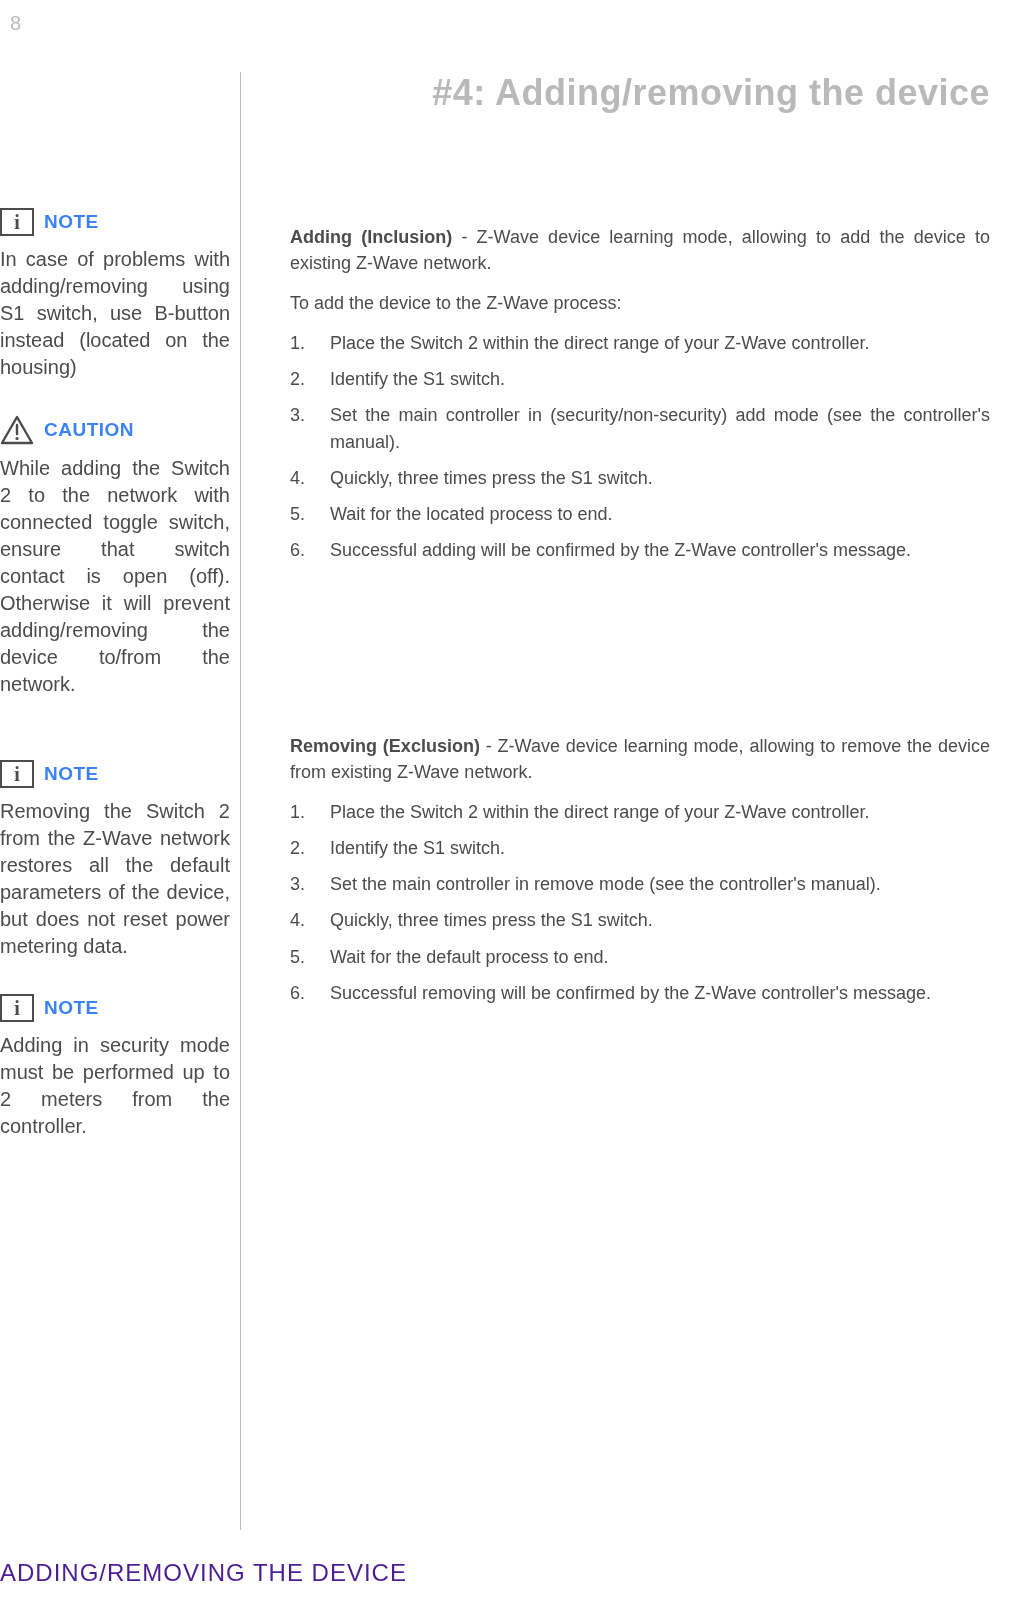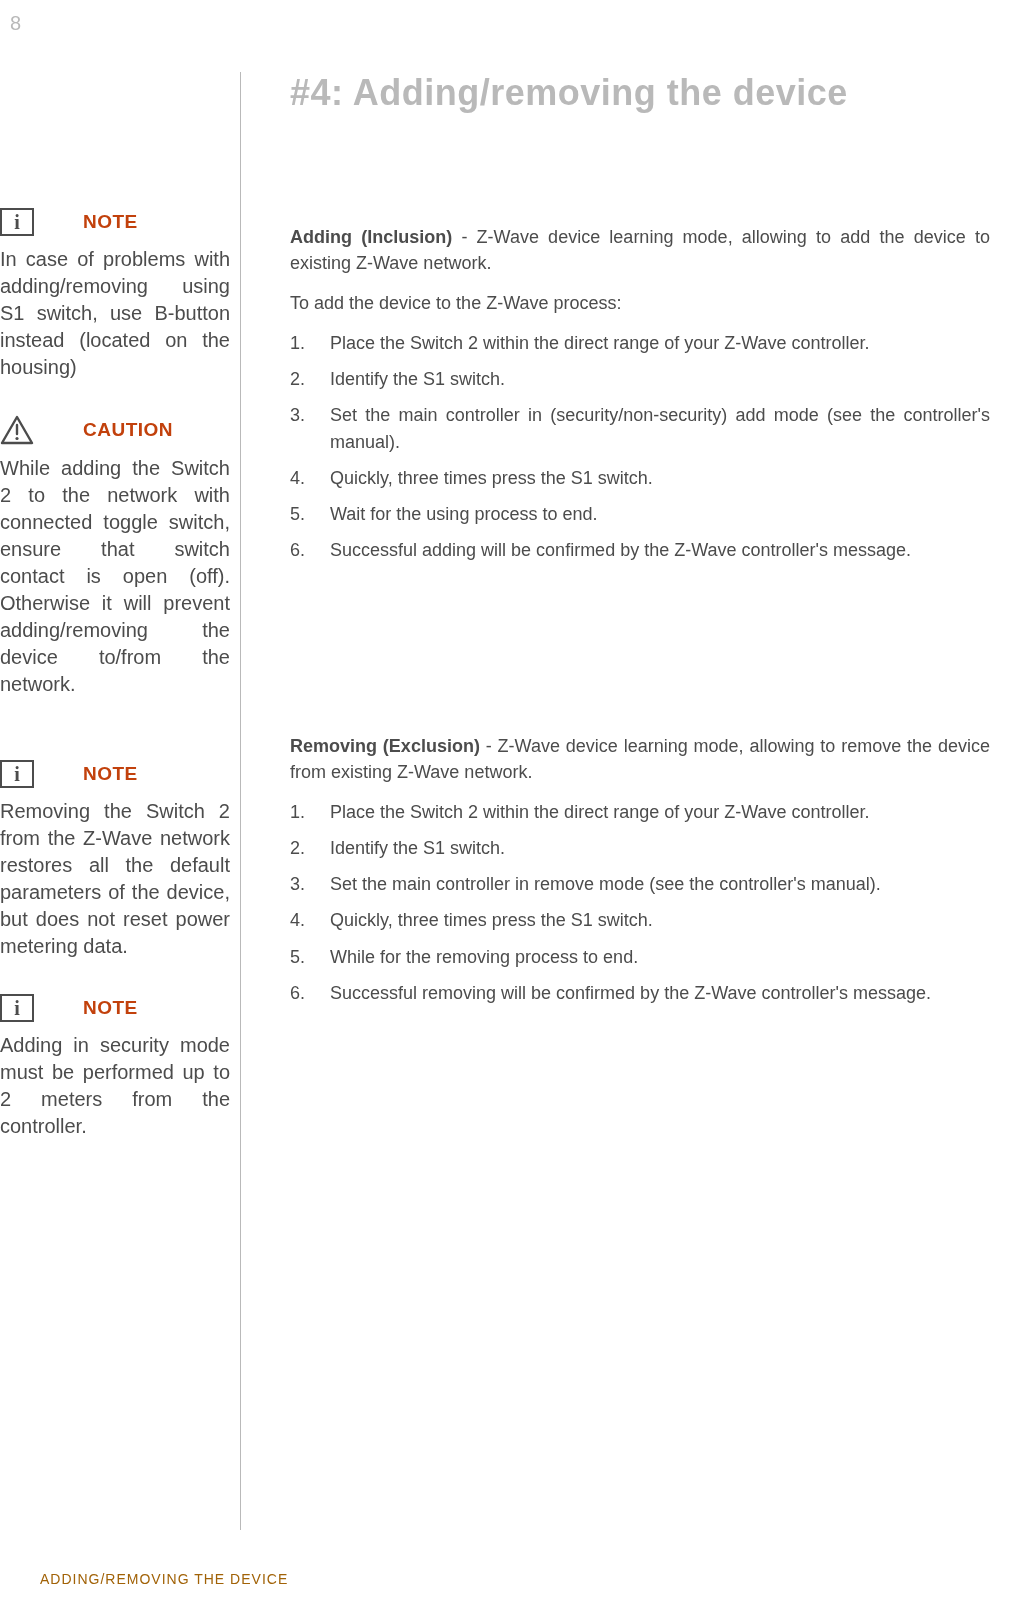--- a/index.html
+++ b/index.html
@@ -30,23 +30,22 @@
   .sidebar-block { margin-bottom: 34px; }
   .note-header {
     display: flex;
     align-items: center;
     gap: 10px;
     margin-bottom: 10px;
   }
   .note-label {
     font-weight: 700;
     font-size: 19px;
-    color: #c2410c;
+    color: #3b82f6;
     letter-spacing: .5px;
-    margin-left: 39px;
   }
   .icon-box {
     width: 34px;
     height: 28px;
     border: 2.4px solid #4c4c4c;
     display: flex;
     align-items: center;
     justify-content: center;
     font-family: "Georgia", serif;
     font-weight: 700;
@@ -69,21 +68,21 @@
   .main {
     position: absolute;
     left: 290px;
     top: 72px;
     width: 700px;
   }
   .section-title {
     font-size: 36px;
     font-weight: 700;
     color: #b9b9b9;
-    text-align: left;
+    text-align: right;
     margin-bottom: 110px;
     letter-spacing: .5px;
   }
   .main-body {
     font-size: 18px;
     line-height: 1.45;
     color: #4c4c4c;
   }
   .para { text-align: justify; margin-bottom: 14px; }
   .para strong { font-weight: 700; }
@@ -103,24 +102,23 @@
     content: counter(item) ".";
     position: absolute;
     left: 0;
     top: 0;
   }
   .gap { height: 160px; }
   .footer {
     position: absolute;
     left: 0;
     bottom: 15px;
-    font-size: 14px;
-    color: #a16207;
+    font-size: 24px;
+    color: #4c1d95;
     letter-spacing: 1px;
-    margin-left: 40px;
   }
 </style>
 </head>
 <body>
 
 <div class="page-number">8</div>
 
 <div class="divider"></div>
 
 <div class="sidebar">
@@ -174,34 +172,34 @@
 
     <div class="para">
       <strong>Adding (Inclusion)</strong><span> - Z-Wave device learning mode, allowing to add the device to existing Z-Wave network.</span>
     </div>
     <div class="para">To add the device to the Z-Wave process:</div>
     <ol>
       <li>Place the Switch 2 within the direct range of your Z-Wave controller.</li>
       <li>Identify the S1 switch.</li>
       <li>Set the main controller in (security/non-security) add mode (see the controller's manual).</li>
       <li>Quickly, three times press the S1 switch.</li>
-      <li>Wait for the using process to end.</li>
+      <li>Wait for the located process to end.</li>
       <li>Successful adding will be confirmed by the Z-Wave controller's message.</li>
     </ol>
 
     <div class="gap"></div>
 
     <div class="para">
       <strong>Removing (Exclusion)</strong><span> - Z-Wave device learning mode, allowing to remove the device from existing Z-Wave network.</span>
     </div>
     <ol>
       <li>Place the Switch 2 within the direct range of your Z-Wave controller.</li>
       <li>Identify the S1 switch.</li>
       <li>Set the main controller in remove mode (see the controller's manual).</li>
       <li>Quickly, three times press the S1 switch.</li>
-      <li>While for the removing process to end.</li>
+      <li>Wait for the default process to end.</li>
       <li>Successful removing will be confirmed by the Z-Wave controller's message.</li>
     </ol>
 
   </div>
 </div>
 
 <div class="footer">ADDING/REMOVING THE DEVICE</div>
 
 </body></html>

